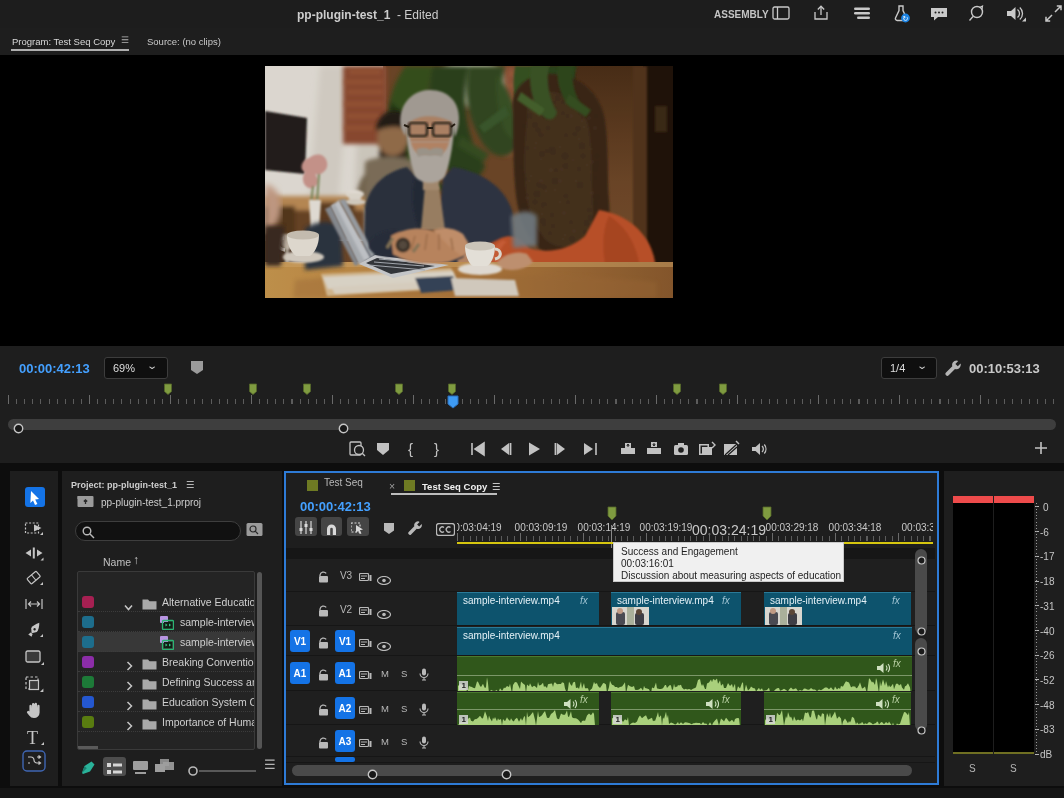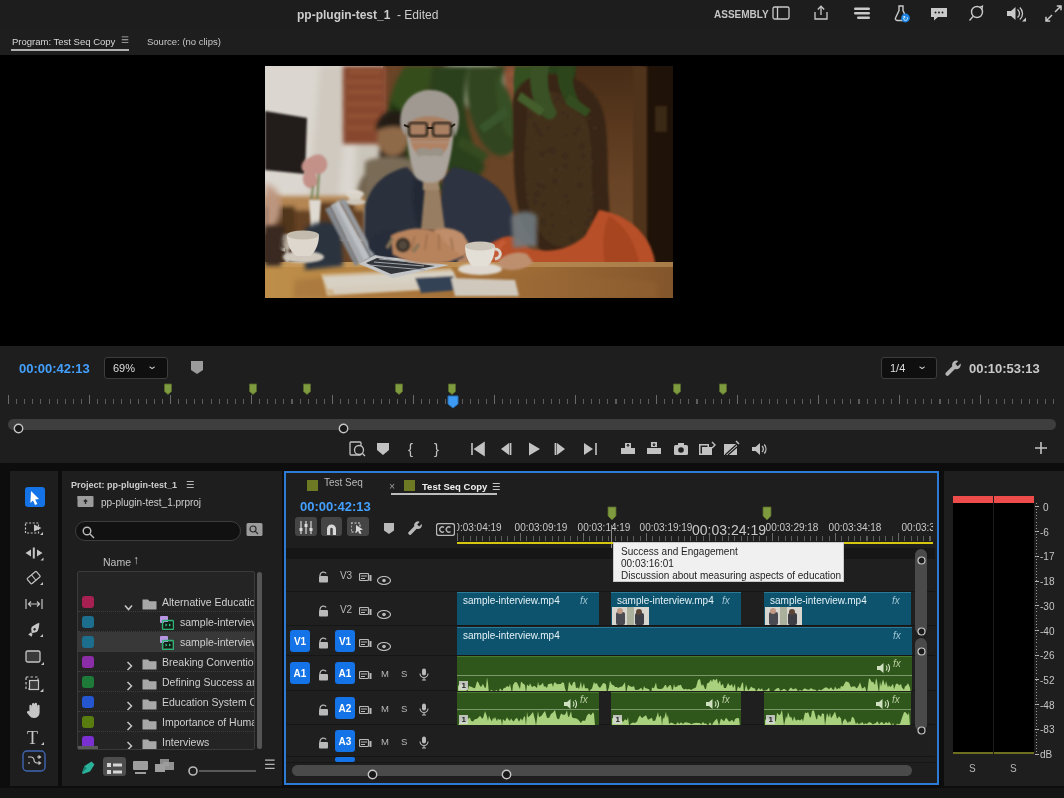--- a/index.html
+++ b/index.html
@@ -613,30 +613,20 @@
     <div class="ab" style="left:0;top:140px;width:178px;height:20px;border-bottom:1px dotted #3c3c3c">
       <div class="ab" style="left:4px;top:4px;width:12px;height:12px;border-radius:3px;background:#597c10"></div>
       <div class="ab" style="left:48px;top:5px"><svg width="7" height="10">
           <path d="M1.5 1 L5.5 5 L1.5 9" stroke="#c5c5c5" stroke-width="1.5" fill="none"></path>
         </svg></div>
       <div class="ab" style="left:64px;top:4px"><svg width="15" height="12">
           <path d="M0.5 1.5 h5.5 l1.5 1.8 h7 v8.2 h-14 z" fill="#a8a8a8"></path>
         </svg></div>
       <div class="tx" style="left:84px;top:4px;font-size:10.5px;color:#cfcfcf">Importance of Human</div>
     </div>
-    <div class="ab" style="left:0;top:160px;width:178px;height:20px;border-bottom:1px dotted #3c3c3c">
-      <div class="ab" style="left:4px;top:4px;width:12px;height:12px;border-radius:3px;background:#7a2fd0"></div>
-      <div class="ab" style="left:48px;top:5px"><svg width="7" height="10">
-          <path d="M1.5 1 L5.5 5 L1.5 9" stroke="#c5c5c5" stroke-width="1.5" fill="none"></path>
-        </svg></div>
-      <div class="ab" style="left:64px;top:4px"><svg width="15" height="12">
-          <path d="M0.5 1.5 h5.5 l1.5 1.8 h7 v8.2 h-14 z" fill="#a8a8a8"></path>
-        </svg></div>
-      <div class="tx" style="left:84px;top:4px;font-size:10.5px;color:#cfcfcf">Interviews</div>
-    </div>
     <div class="ab" style="left:0px;top:174px;width:20px;height:5px;background:#5a5a5a"></div>
   </div>
 <div class="ab" style="left:257px;top:572px;width:5px;height:177px;background:#555;border-radius:2.5px"></div>
 <div class="ab" style="left:80px;top:758px"><svg width="16" height="17">
       <path d="M2 15 l2.5 -7 7 -4.5 3 3 -4.5 7 -7 2.5 z" fill="#2ab39a"></path>
       <path d="M2 15 l2.5 -7 2.3 2.2 z" fill="#1a8070"></path>
     </svg></div>
 <div class="ab" style="left:103px;top:757px;width:23px;height:19px;background:#4d4d4d;border-radius:3px"></div>
 <div class="ab" style="left:107px;top:761px"><svg width="15" height="12" fill="#d6d6d6">
       <rect x="0" y="0" width="4" height="4"></rect>
@@ -951,21 +941,21 @@
 <div class="tx" style="left:969px;top:763px;font-size:10px;color:#b5b5b5">S</div>
 <div class="tx" style="left:1010px;top:763px;font-size:10px;color:#b5b5b5">S</div>
 <div class="tx" style="left:1043px;top:502px;font-size:10px;color:#c5c5c5">0</div>
 <div class="ab" style="left:1035px;top:506px;width:4px;height:1px;background:#b5b5b5"></div>
 <div class="tx" style="left:1040px;top:527px;font-size:10px;color:#c5c5c5">-6</div>
 <div class="ab" style="left:1035px;top:531px;width:4px;height:1px;background:#b5b5b5"></div>
 <div class="tx" style="left:1040px;top:551px;font-size:10px;color:#c5c5c5">-17</div>
 <div class="ab" style="left:1035px;top:556px;width:4px;height:1px;background:#b5b5b5"></div>
 <div class="tx" style="left:1040px;top:576px;font-size:10px;color:#c5c5c5">-18</div>
 <div class="ab" style="left:1035px;top:581px;width:4px;height:1px;background:#b5b5b5"></div>
-<div class="tx" style="left:1040px;top:601px;font-size:10px;color:#c5c5c5">-30</div>
+<div class="tx" style="left:1040px;top:601px;font-size:10px;color:#c5c5c5">-31</div>
 <div class="ab" style="left:1035px;top:605px;width:4px;height:1px;background:#b5b5b5"></div>
 <div class="tx" style="left:1040px;top:626px;font-size:10px;color:#c5c5c5">-40</div>
 <div class="ab" style="left:1035px;top:630px;width:4px;height:1px;background:#b5b5b5"></div>
 <div class="tx" style="left:1040px;top:650px;font-size:10px;color:#c5c5c5">-26</div>
 <div class="ab" style="left:1035px;top:655px;width:4px;height:1px;background:#b5b5b5"></div>
 <div class="tx" style="left:1040px;top:675px;font-size:10px;color:#c5c5c5">-52</div>
 <div class="ab" style="left:1035px;top:679px;width:4px;height:1px;background:#b5b5b5"></div>
 <div class="tx" style="left:1040px;top:700px;font-size:10px;color:#c5c5c5">-48</div>
 <div class="ab" style="left:1035px;top:704px;width:4px;height:1px;background:#b5b5b5"></div>
 <div class="tx" style="left:1040px;top:724px;font-size:10px;color:#c5c5c5">-83</div>

